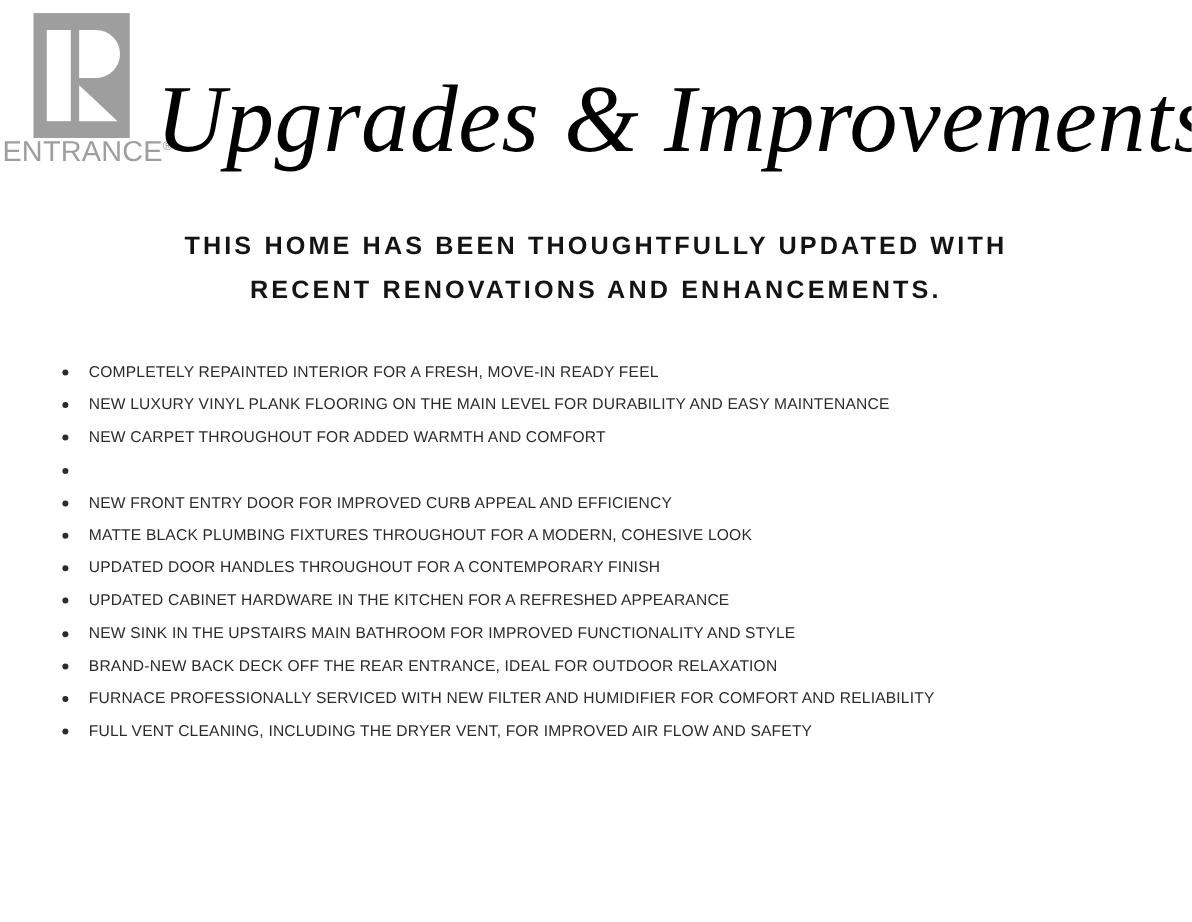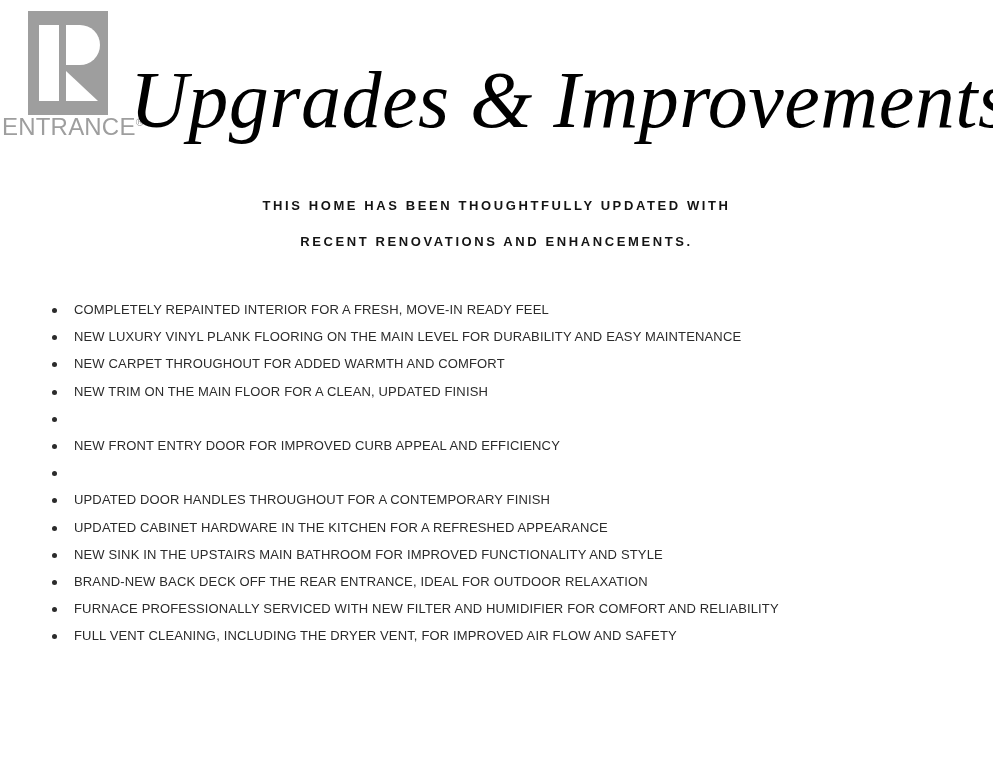--- a/index.html
+++ b/index.html
@@ -71,21 +71,21 @@
 
   
   #subtitle {
     position: absolute;
     left: 0;
     top: 188px;
     width: 993px;
     text-align: center;
     font-family: "Liberation Sans", sans-serif;
     font-weight: bold;
-    font-size: 13px;
+    font-size: 21px;
     letter-spacing: 2.6px;
     line-height: 36px;
     color: #141414;
     text-transform: uppercase;
   }
   #subtitle .sub-line { display: block; }
 
   
   #upgrades-list {
     position: absolute;
@@ -138,23 +138,22 @@
 
 <div id="subtitle">
   <span class="sub-line">THIS HOME HAS BEEN THOUGHTFULLY UPDATED WITH</span>
   <span class="sub-line">RECENT RENOVATIONS AND ENHANCEMENTS.</span>
 </div>
 
 <ul id="upgrades-list">
     <li><span class="bullet-dot"></span><span>COMPLETELY REPAINTED INTERIOR FOR A FRESH, MOVE-IN READY FEEL</span></li>
     <li><span class="bullet-dot"></span><span>NEW LUXURY VINYL PLANK FLOORING ON THE MAIN LEVEL FOR DURABILITY AND EASY MAINTENANCE</span></li>
     <li><span class="bullet-dot"></span><span>NEW CARPET THROUGHOUT FOR ADDED WARMTH AND COMFORT</span></li>
-    <li><span class="bullet-dot"></span><span>NEW TRIM ON THE MAIN FLOOR FOR A CLEAN, UPDATED FINISH</span></li>
     <li><span class="bullet-dot"></span></li>
     <li><span class="bullet-dot"></span><span>NEW FRONT ENTRY DOOR FOR IMPROVED CURB APPEAL AND EFFICIENCY</span></li>
-    <li><span class="bullet-dot"></span></li>
+    <li><span class="bullet-dot"></span><span>MATTE BLACK PLUMBING FIXTURES THROUGHOUT FOR A MODERN, COHESIVE LOOK</span></li>
     <li><span class="bullet-dot"></span><span>UPDATED DOOR HANDLES THROUGHOUT FOR A CONTEMPORARY FINISH</span></li>
     <li><span class="bullet-dot"></span><span>UPDATED CABINET HARDWARE IN THE KITCHEN FOR A REFRESHED APPEARANCE</span></li>
     <li><span class="bullet-dot"></span><span>NEW SINK IN THE UPSTAIRS MAIN BATHROOM FOR IMPROVED FUNCTIONALITY AND STYLE</span></li>
     <li><span class="bullet-dot"></span><span>BRAND-NEW BACK DECK OFF THE REAR ENTRANCE, IDEAL FOR OUTDOOR RELAXATION</span></li>
     <li><span class="bullet-dot"></span><span>FURNACE PROFESSIONALLY SERVICED WITH NEW FILTER AND HUMIDIFIER FOR COMFORT AND RELIABILITY</span></li>
     <li><span class="bullet-dot"></span><span>FULL VENT CLEANING, INCLUDING THE DRYER VENT, FOR IMPROVED AIR FLOW AND SAFETY</span></li>
   </ul>
 
 </body></html>

